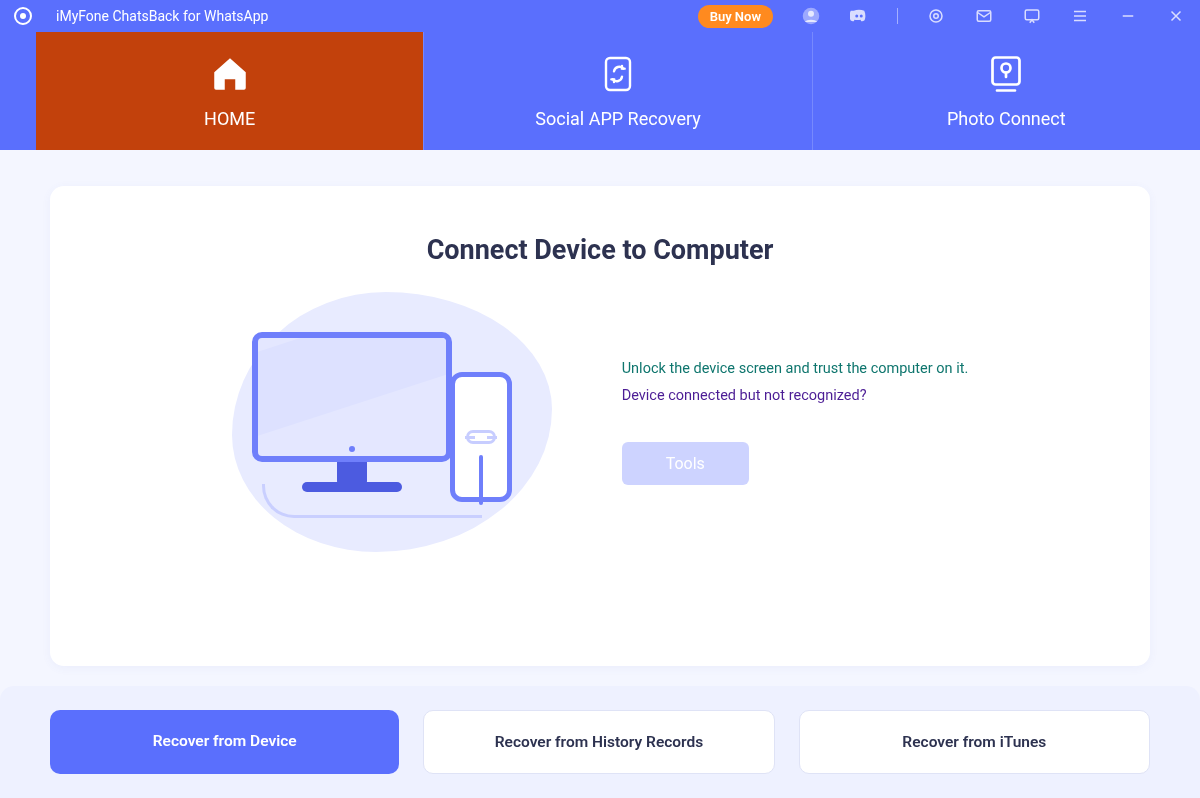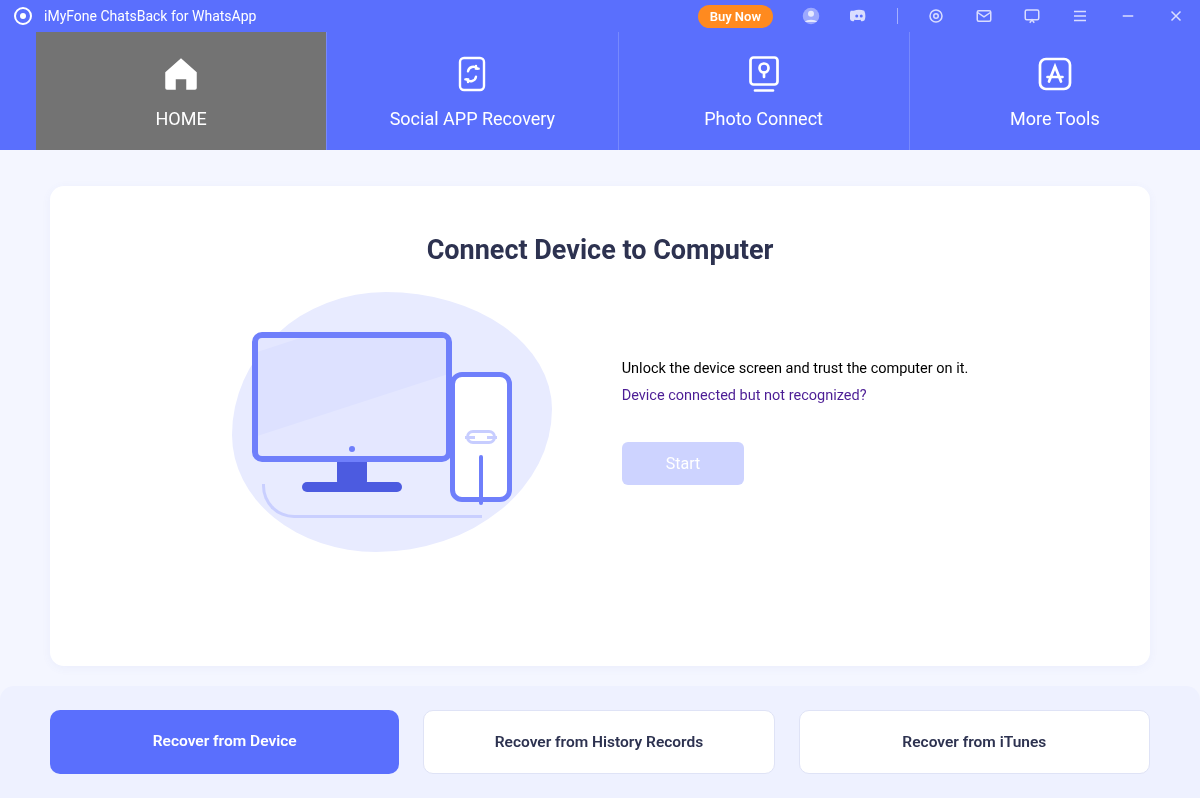--- a/index.html
+++ b/index.html
@@ -1,32 +1,32 @@
 <!DOCTYPE html>
 <html><head>
 <meta charset="utf-8">
 <style>
 * { margin:0; padding:0; box-sizing:border-box; font-family:-apple-system,BlinkMacSystemFont,"Segoe UI",Roboto,Arial,sans-serif; }
 body { width:1200px; height:798px; background:#f4f6ff; overflow:hidden; }
 
 
 .topbar { height:32px; background:#5a6ffd; display:flex; align-items:center; padding:0 14px; color:#fff; font-size:14px; }
-.topbar .left { display:flex; align-items:center; gap:12px; flex:1; }
+.topbar .left { display:flex; align-items:center; gap:24px; flex:1; }
 .topbar .logo-dot { width:18px; height:18px; border:2px solid #fff; border-radius:50%; display:flex; align-items:center; justify-content:center; }
 .topbar .logo-dot::after { content:""; width:6px; height:6px; background:#fff; border-radius:50%; }
 .topbar .right { display:flex; align-items:center; gap:28px; }
 .buy-now { background:#ff8a1f; color:#fff; font-weight:600; font-size:13px; padding:4px 12px; border-radius:12px; }
 .top-ico { width:20px; height:20px; display:flex; align-items:center; justify-content:center; color:#e8eaff; opacity:.9; }
 .top-ico svg { width:18px; height:18px; }
 .top-sep { width:1px; height:16px; background:#a5b0ff; }
 
 
 .navtabs { height:118px; background:#5a6ffd; display:flex; }
 .navtabs .tab { flex:1; display:flex; flex-direction:column; align-items:center; justify-content:center; gap:14px; color:#fff; cursor:pointer; position:relative; }
-.navtabs .tab.active { background:#737373;margin-left:36px; }
+.navtabs .tab.active { background:#c2410c;margin-left:36px; }
 .navtabs .tab .tab-label { font-size:18px; font-weight:400; }
 .navtabs .tab .ico { height:40px; display:flex; align-items:center; justify-content:center; }
 .navtabs .tab .ico svg { display:block; }
 .navtabs .tab + .tab { border-left:1px solid rgba(255,255,255,0.18); }
 
 
 .stage { padding:36px 50px 20px; }
 .card { background:#fff; border-radius:14px; padding:48px 60px 60px; min-height:480px; box-shadow:0 2px 10px rgba(80,100,200,.06); }
 .card h1 { text-align:center; font-size:27px; font-weight:700; color:#2d3250; margin-bottom:26px; }
 .card-body { display:flex; align-items:center; justify-content:center; gap:70px; }
@@ -42,21 +42,21 @@
 .monitor .base { width:100px; height:10px; background:#4c5be0; margin:-2px auto 0; border-radius:5px; }
 .phone { position:absolute; right:40px; top:80px; width:62px; height:130px; background:#fff; border:5px solid #6f7ffb; border-radius:12px; display:flex; align-items:center; justify-content:center; }
 .phone .link { width:30px; height:14px; border:3px solid #c7cdff; border-radius:8px; position:relative; }
 .phone .link::before,.phone .link::after { content:""; position:absolute; top:3px; width:10px; height:3px; background:#c7cdff; }
 .phone .link::before { left:-4px; } .phone .link::after { right:-4px; }
 .phone .cable { position:absolute; bottom:-8px; left:50%; width:4px; height:50px; background:#6f7ffb; transform:translateX(-50%); border-radius:2px; }
 .wire { position:absolute; left:30px; bottom:34px; width:220px; height:34px; border:3px solid #c9cfff; border-top:none; border-right:none; border-radius:0 0 0 32px; }
 
 
 .instr { max-width:370px; }
-.instr p { color:#000000; font-size:14.5px; margin-bottom:8px; }
+.instr p { color:#0f766e; font-size:14.5px; margin-bottom:8px; }
 .instr a { color:#4c1d95; font-size:14.5px; text-decoration:none; }
 .instr .start { margin-top:38px; display:inline-block; background:#cdd3ff; color:#fff; font-size:16px; padding:12px 44px; border-radius:6px; border:none; }
 
 
 .options { position:absolute; left:0; right:0; bottom:0; background:#eef1ff; padding:24px 50px; display:flex; gap:24px; border-radius:14px 14px 0 0; }
 .options .opt { flex:1; text-align:center; padding:22px 10px; border-radius:10px; font-size:15.5px; font-weight:600; cursor:pointer; }
 .options .opt.primary { background:#5a6ffd; color:#fff; }
 .options .opt.secondary { background:#fff; color:#2d3250; border:1px solid #dfe3f6; }
 body { position:relative; }
 </style>
@@ -141,29 +141,20 @@
   <div class="tab">
     <span class="ico">
       <svg width="36" height="40" viewBox="0 0 24 26" fill="none" stroke="#fff" stroke-width="1.8">
           <rect x="3" y="2" width="18" height="18" rx="2"></rect>
           <circle cx="12" cy="9" r="3"></circle>
           <path d="M12 12v3M6 24h12" stroke-linecap="round"></path>
         </svg>
     </span>
     <span class="tab-label">Photo Connect</span>
   </div>
-  <div class="tab">
-    <span class="ico">
-      <svg width="36" height="36" viewBox="0 0 24 24" fill="none" stroke="#fff" stroke-width="1.8">
-          <rect x="2" y="2" width="20" height="20" rx="4"></rect>
-          <path d="M8 17l4-10 4 10M7 14h10" stroke-linecap="round"></path>
-        </svg>
-    </span>
-    <span class="tab-label">More Tools</span>
-  </div>
 </div>
 
 <div class="stage">
   <div class="card">
     <h1>Connect Device to Computer</h1>
     <div class="card-body">
       <div class="illus">
         <div class="blob"></div>
         <div class="wire"></div>
         <div class="monitor">
@@ -173,21 +164,21 @@
         </div>
         <div class="phone">
           <div class="link"></div>
           <div class="cable"></div>
         </div>
       </div>
       <div class="instr">
         <p>Unlock the device screen and trust the computer on it.</p>
         <a href="#">Device connected but not recognized?</a>
         <div>
-          <button class="start">Start</button>
+          <button class="start">Tools</button>
         </div>
       </div>
     </div>
   </div>
 </div>
 
 <div class="options">
   <div class="opt primary">Recover from Device</div>
   <div class="opt secondary">Recover from History Records</div>
   <div class="opt secondary">Recover from iTunes</div>

